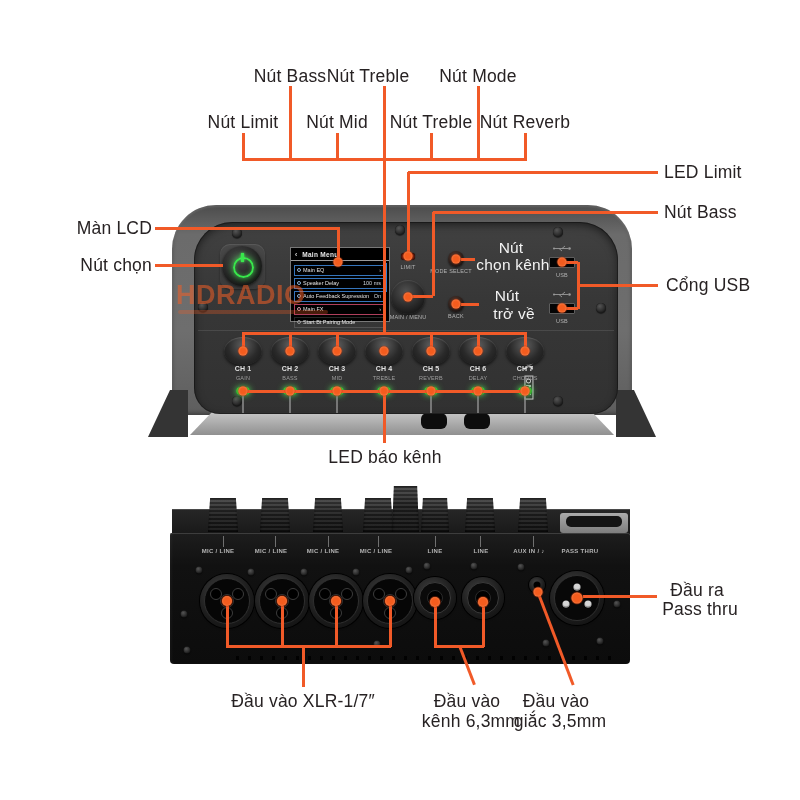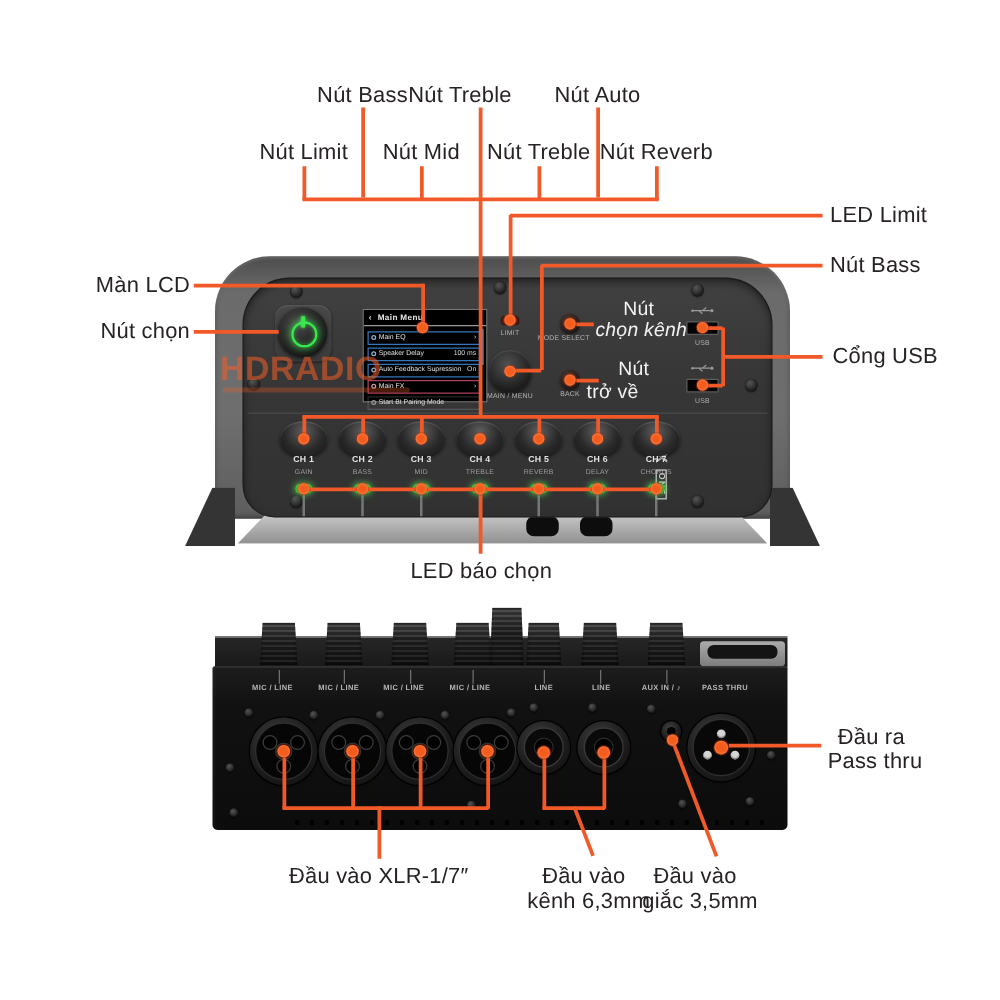--- a/index.html
+++ b/index.html
@@ -148,23 +148,23 @@
     <div class="abs" style="left:448px;top:251px;width:16px;height:16px;border-radius:50%;
                 background:radial-gradient(circle at 42% 35%,#553b31 0%,#1d1412 75%);
                 box-shadow:0 1px 2px rgba(0,0,0,.6);"></div>
     <div class="tiny" style="left:451px;top:271px;">MODE SELECT</div>
     <div class="abs" style="left:448px;top:296px;width:16px;height:16px;border-radius:50%;
                 background:radial-gradient(circle at 42% 35%,#553b31 0%,#1d1412 75%);
                 box-shadow:0 1px 2px rgba(0,0,0,.6);"></div>
     <div class="tiny" style="left:456px;top:316px;">BACK</div>
 
     <div class="wlbl" style="left:511px;top:248px;">Nút</div>
-    <div class="wlbl" style="left:513px;top:265px;font-style:italic;">chọn kênh</div>
+    <div class="wlbl" style="left:513px;top:265px;">chọn kênh</div>
     <div class="wlbl" style="left:507px;top:296px;">Nút</div>
-    <div class="wlbl" style="left:490px;top:314px;">trở về</div>
+    <div class="wlbl" style="left:514px;top:314px;">trở về</div>
 
     <svg class="abs" style="left:552px;top:244px;" width="20" height="9" viewBox="0 0 20 9">
       <path d="M2 4.5 H16 M10 4.5 L13 2 M7 4.5 L10 7" stroke="#9a9a9a" stroke-width="0.9" fill="none"></path>
       <circle cx="17.5" cy="4.5" r="1.3" fill="#9a9a9a"></circle>
         <circle cx="2" cy="4.5" r="1" fill="#9a9a9a"></circle>
     </svg>
     <div class="abs" style="left:549px;top:257px;width:26px;height:11px;background:#040404;border:1px solid #5d5d5d;
                 box-sizing:border-box;border-radius:1px;"></div>
     <div class="tiny" style="left:562px;top:275px;">USB</div>
     <svg class="abs" style="left:552px;top:290px;" width="20" height="9" viewBox="0 0 20 9">
@@ -412,31 +412,31 @@
     <div class="od" style="left:390px;top:601px;width:10px;height:10px;"></div>
     <div class="od" style="left:435px;top:602px;width:10px;height:10px;"></div>
     <div class="od" style="left:483px;top:602px;width:10px;height:10px;"></div>
     <div class="od" style="left:538px;top:592px;"></div>
     <div class="od" style="left:577px;top:598px;width:11px;height:11px;"></div>
   </div>
 
   <div>
     <div class="lbl c" style="left:290px;top:76px;">Nút Bass</div>
     <div class="lbl c" style="left:368px;top:76px;text-align:center;">Nút Treble</div>
-    <div class="lbl c" style="left:478px;top:76px;">Nút Auto</div>
+    <div class="lbl c" style="left:478px;top:76px;">Nút Mode</div>
     <div class="lbl c" style="left:243px;top:122px;">Nút Limit</div>
     <div class="lbl c" style="left:337px;top:122px;">Nút Mid</div>
     <div class="lbl c" style="left:431px;top:122px;">Nút Treble</div>
     <div class="lbl c" style="left:525px;top:122px;">Nút Reverb</div>
     <div class="lbl r" style="right:648px;top:228px;">Màn LCD</div>
     <div class="lbl r" style="right:648px;top:265px;">Nút chọn</div>
     <div class="lbl l" style="left:664px;top:172px;">LED Limit</div>
     <div class="lbl l" style="left:664px;top:212px;">Nút Bass</div>
     <div class="lbl l" style="left:666px;top:285px;">Cổng USB</div>
-    <div class="lbl c" style="left:385px;top:457px;">LED báo chọn</div>
+    <div class="lbl c" style="left:385px;top:457px;">LED báo kênh</div>
     <div class="lbl c" style="left:303px;top:701px;">Đầu vào XLR-1/7″</div>
     <div class="lbl c" style="left:467px;top:701px;">Đầu vào</div>
     <div class="lbl c" style="left:471px;top:721px;">kênh 6,3mm</div>
     <div class="lbl c" style="left:556px;top:701px;">Đầu vào</div>
     <div class="lbl c" style="left:560px;top:721px;">giắc 3,5mm</div>
     <div class="lbl c" style="left:697px;top:590px;">Đầu ra</div>
     <div class="lbl c" style="left:700px;top:609px;">Pass thru</div>
   </div>
 
 </div>

